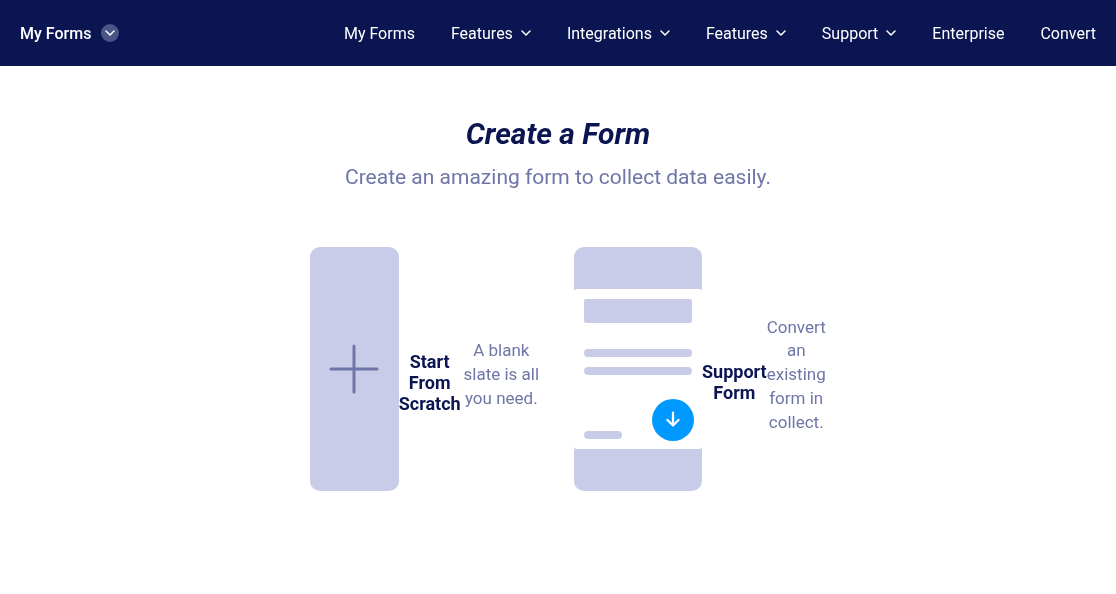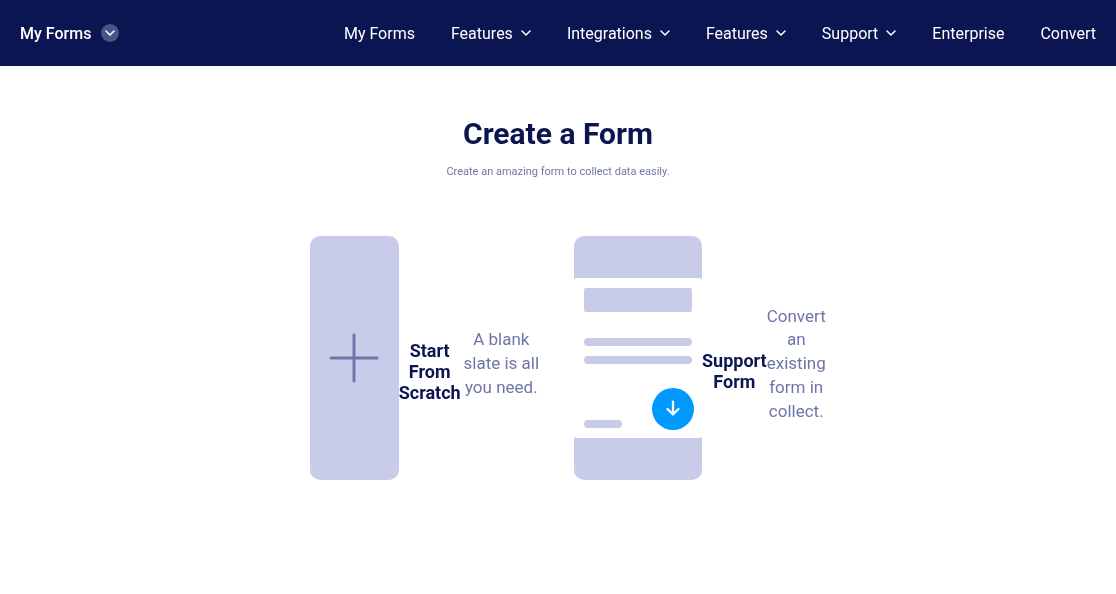--- a/index.html
+++ b/index.html
@@ -65,24 +65,25 @@
     }
     .main {
       padding-top: 50px;
       text-align: center;
     }
     .page-title {
       color: #0a1551;
       font-size: 30px;
       font-weight: 700;
       margin-bottom: 14px;
+      font-style: italic;
     }
     .page-subtitle {
       color: #6f76a7;
-      font-size: 11px;
+      font-size: 21px;
       font-weight: 400;
     }
     .cards {
       display: flex;
       justify-content: center;
       gap: 32px;
       margin-top: 58px;
     }
     .card {
       width: 232px;

